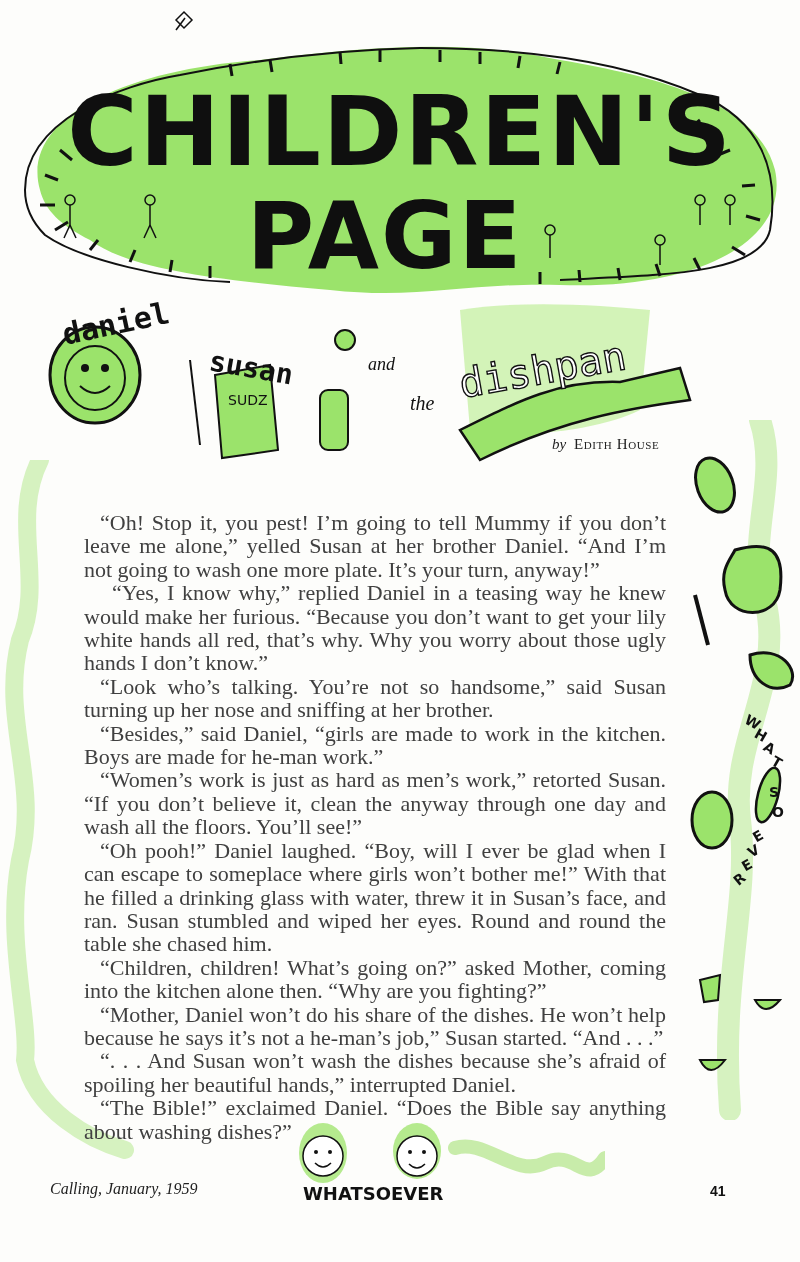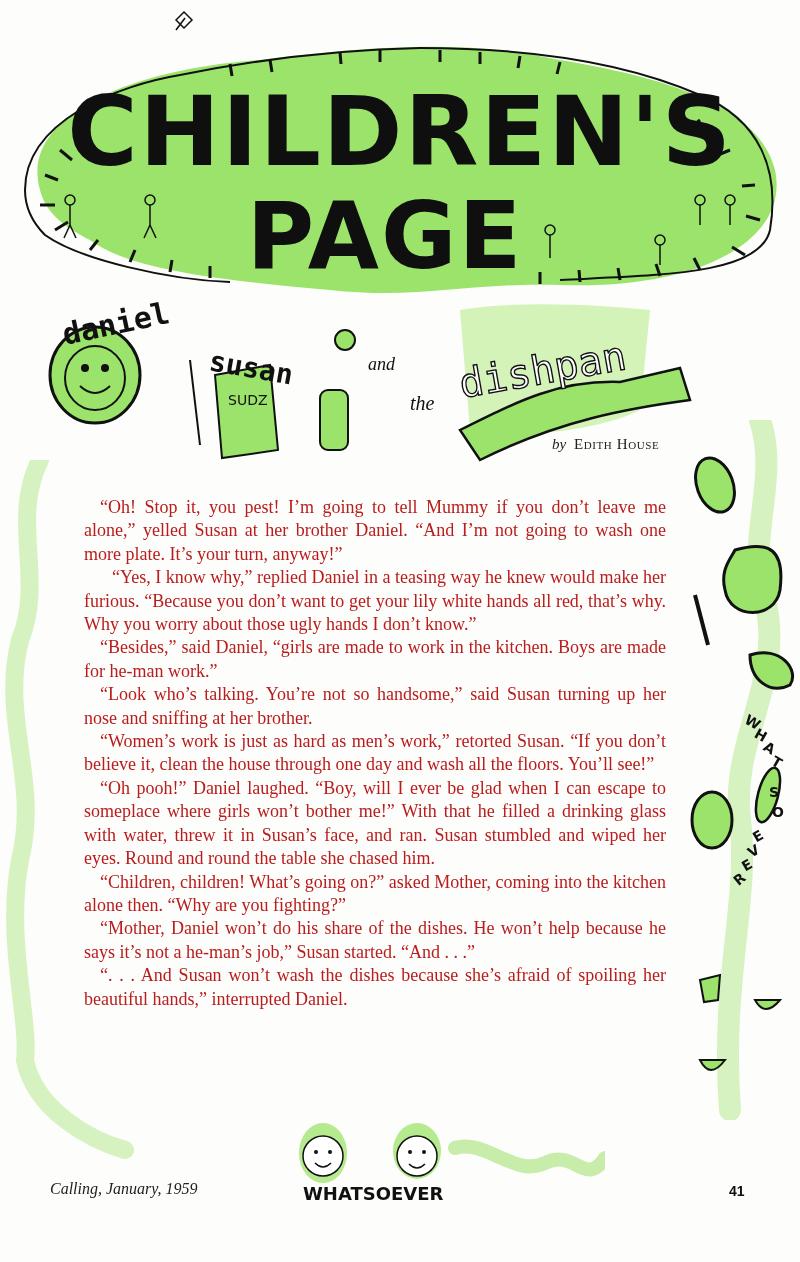--- a/index.html
+++ b/index.html
@@ -17,32 +17,32 @@
     fill: #0f0f0f; letter-spacing: 2px;
   }
   .subtitle-hand { font-family: "DejaVu Sans Mono", monospace; font-weight: bold; fill: #111; }
   .byline {
     position: absolute; left: 540px; top: 436px;
     font-size: 15px; color: #222; margin-left: 12px;
   }
   .byline .by { font-style: italic; margin-right: 4px; }
   .byline .name { font-variant: small-caps; letter-spacing: 0.6px; }
   .story {
-    position: absolute; left: 84px; top: 496px; width: 582px;
-    font-size: 18px; line-height: 23.4px; text-align: justify;
-    color: #b91c1c;
+    position: absolute; left: 84px; top: 511px; width: 582px;
+    font-size: 22px; line-height: 23.4px; text-align: justify;
+    color: #404040;
   }
   .story p { margin: 0; text-indent: 16px; }
   .story p.deep { text-indent: 28px; }
   .footer-left {
     position: absolute; left: 50px; top: 1180px;
     font-style: italic; font-size: 16px; color: #222;
   }
   .footer-page {
-    position: absolute; left: 729px; top: 1183px;
+    position: absolute; left: 710px; top: 1183px;
     font-family: "Liberation Sans", sans-serif; font-weight: bold; font-size: 14px; color: #111;
   }
   .vert-word {
     position: absolute; font-family: "DejaVu Sans", sans-serif; font-size: 14px; font-weight: bold; color: #111;
   }
 </style>
 </head>
 <body>
 
 <div class="abs header-blob" style="left:0;top:0;width:663px;height:300px;">
@@ -168,27 +168,28 @@
 </div>
 
 <div class="byline">
   <span class="by">by</span>
   <span class="name">Edith House</span>
 </div>
 
 <div class="story">
   <p>“Oh! Stop it, you pest! I’m going to tell Mummy if you don’t leave me alone,” yelled Susan at her brother Daniel. “And I’m not going to wash one more plate. It’s your turn, anyway!”</p>
   <p class="deep">“Yes, I know why,” replied Daniel in a teasing way he knew would make her furious. “Because you don’t want to get your lily white hands all red, that’s why. Why you worry about those ugly hands I don’t know.”</p>
+  <p>“Look who’s talking. You’re not so handsome,” said Susan turning up her nose and sniffing at her brother.</p>
   <p>“Besides,” said Daniel, “girls are made to work in the kitchen. Boys are made for he-man work.”</p>
-  <p>“Look who’s talking. You’re not so handsome,” said Susan turning up her nose and sniffing at her brother.</p>
-  <p>“Women’s work is just as hard as men’s work,” retorted Susan. “If you don’t believe it, clean the house through one day and wash all the floors. You’ll see!”</p>
+  <p>“Women’s work is just as hard as men’s work,” retorted Susan. “If you don’t believe it, clean the anyway through one day and wash all the floors. You’ll see!”</p>
   <p>“Oh pooh!” Daniel laughed. “Boy, will I ever be glad when I can escape to someplace where girls won’t bother me!” With that he filled a drinking glass with water, threw it in Susan’s face, and ran. Susan stumbled and wiped her eyes. Round and round the table she chased him.</p>
   <p>“Children, children! What’s going on?” asked Mother, coming into the kitchen alone then. “Why are you fighting?”</p>
   <p>“Mother, Daniel won’t do his share of the dishes. He won’t help because he says it’s not a he-man’s job,” Susan started. “And . . .”</p>
   <p>“. . . And Susan won’t wash the dishes because she’s afraid of spoiling her beautiful hands,” interrupted Daniel.</p>
+  <p>“The Bible!” exclaimed Daniel. “Does the Bible say anything about washing dishes?”</p>
 </div>
 
 <div class="abs" style="left:285px;top:1118px;width:320px;height:90px;text-align:center;">
   <svg width="320" height="90" viewBox="0 0 320 90">
     <path d="M170,30 C200,20 230,60 260,45 C290,30 300,70 320,40" fill="none" stroke="#c8ecaa" stroke-width="14" stroke-linecap="round"></path>
     <ellipse cx="38" cy="35" rx="24" ry="30" fill="#b5ea8e"></ellipse>
     <circle cx="38" cy="38" r="20" fill="#fff" stroke="#111" stroke-width="1.5"></circle>
     <circle cx="31" cy="34" r="2" fill="#111"></circle>
       <circle cx="45" cy="34" r="2" fill="#111"></circle>
     <path d="M30,45 q8,8 16,0" fill="none" stroke="#111" stroke-width="1.5"></path>

